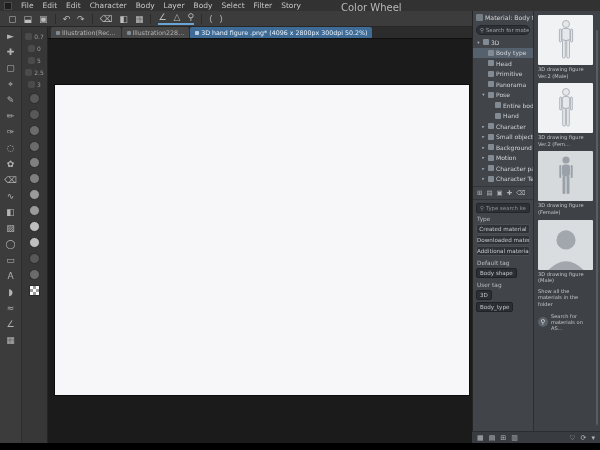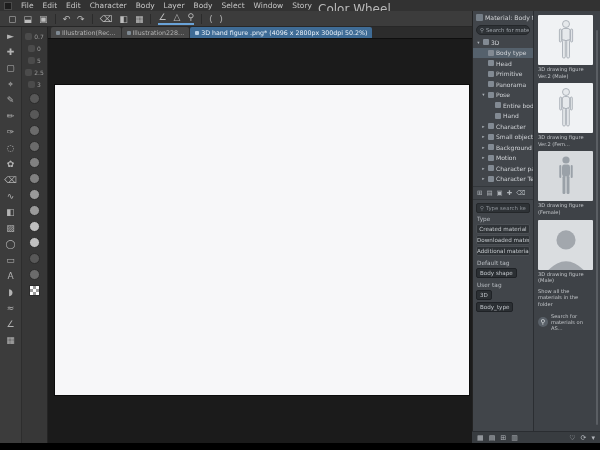--- a/index.html
+++ b/index.html
@@ -5,21 +5,21 @@
   *{box-sizing:border-box;margin:0;padding:0;cursor:default;-webkit-user-select:none;user-select:none}
   html,body{width:600px;height:450px;background:#000;overflow:hidden;
     font-family:"DejaVu Sans","Liberation Sans",sans-serif;color:#c8c8c8}
   .window{position:absolute;inset:0;background:#161616}
 
   
   .menubar{position:absolute;left:0;top:0;width:600px;height:11px;background:#323232;
     display:flex;align-items:center;gap:9px;padding:0 4px;font-size:7.5px;color:#c6c6c6}
   .logo{width:8px;height:8px;background:#1d1d1d;border:1px solid #4a4a4a;flex:none}
   .menu-item{white-space:nowrap}
-  .tooltip{position:absolute;left:318px;top:2px;font-size:12px;color:#b9b9b9}
+  .tooltip{position:absolute;left:341px;top:2px;font-size:10px;color:#b9b9b9}
 
   
   .toolbar{position:absolute;left:0;top:11px;width:472px;height:16px;background:#3c3c3c;
     border-bottom:1px solid #272727;display:flex;align-items:center;gap:7px;padding:0 8px;
     font-size:9px;color:#bdbdbd}
   .sep{width:1px;height:10px;background:#2b2b2b;flex:none}
   .accent{display:flex;gap:7px;border-bottom:2px solid #6aa3d8;padding-bottom:1px}
 
   
   .tools{position:absolute;left:0;top:27px;width:22px;height:416px;background:#3c3c3c;
@@ -115,21 +115,21 @@
   <div class="menubar">
     <div class="logo"></div>
     <span class="menu-item">File</span>
     <span class="menu-item">Edit</span>
     <span class="menu-item">Edit</span>
     <span class="menu-item">Character</span>
     <span class="menu-item">Body</span>
     <span class="menu-item">Layer</span>
     <span class="menu-item">Body</span>
     <span class="menu-item">Select</span>
-    <span class="menu-item">Window</span>
+    <span class="menu-item">Filter</span>
     <span class="menu-item">Story</span>
   </div>
   <span class="tooltip">Color Wheel</span>
 
   <div class="toolbar">
     <span>▢</span>
     <span>⬓</span>
     <span>▣</span>
     <i class="sep"></i>
     <span>↶</span>

